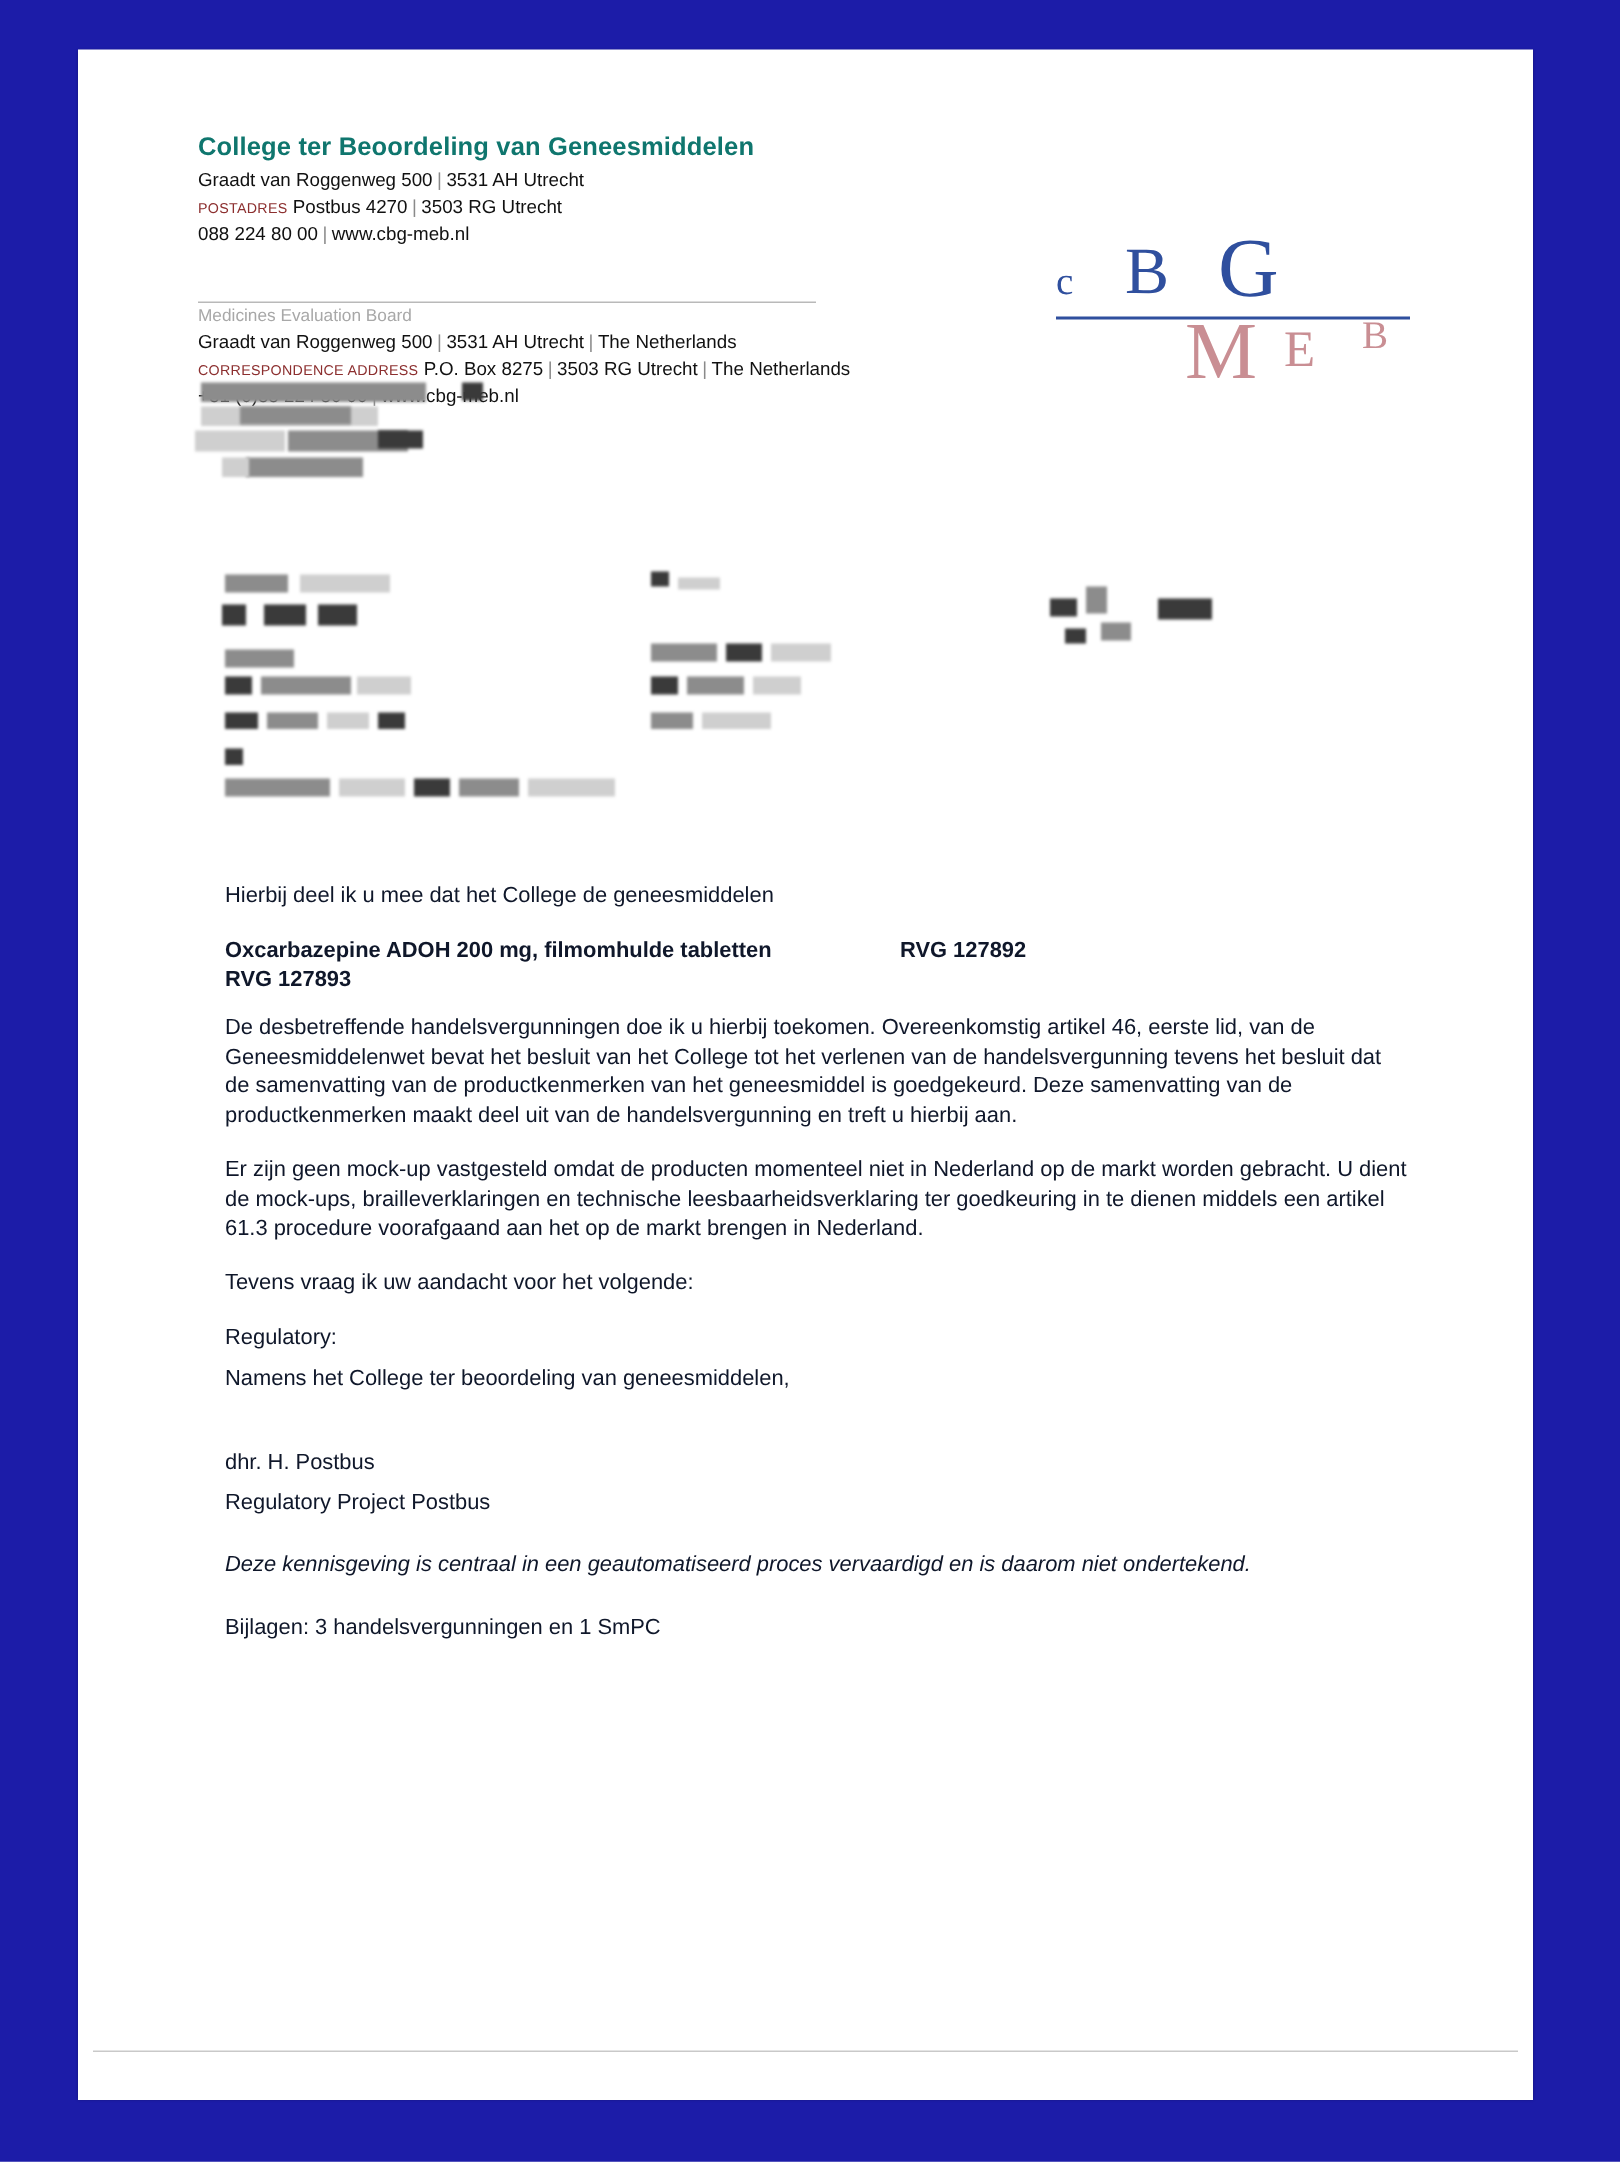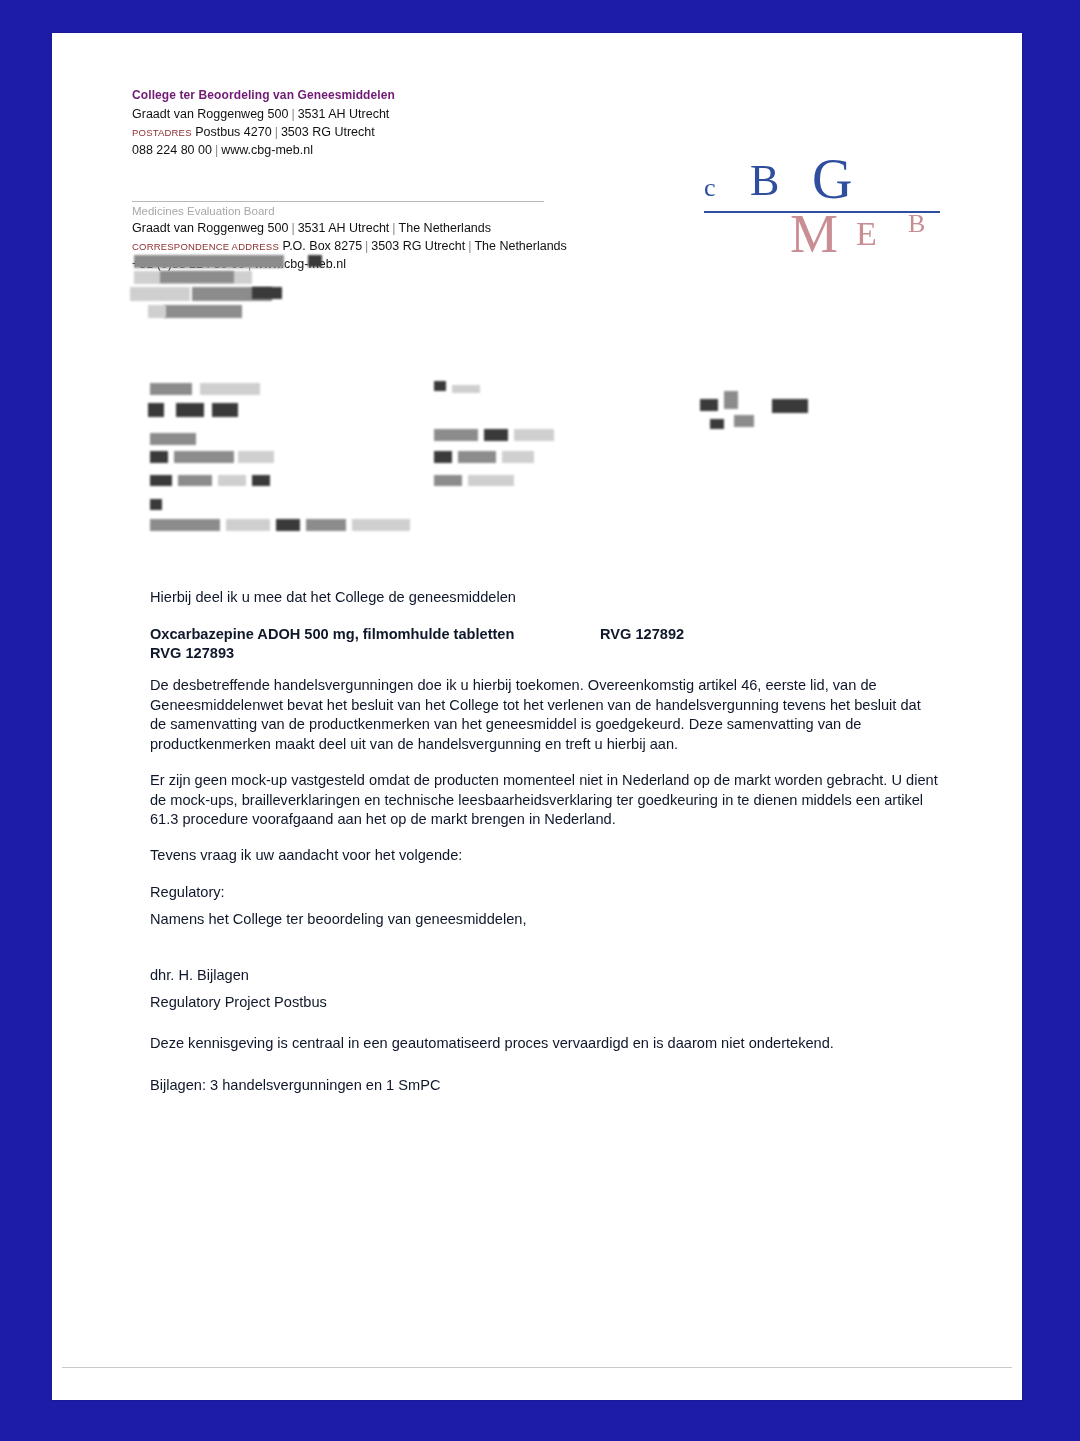--- a/index.html
+++ b/index.html
@@ -28,22 +28,22 @@
   }
 
   
   .letterhead {
     position: absolute;
     left: 80px;
     top: 55px;
     width: 420px;
   }
   .lh-title {
-    color: #701a75;
-    font-size: 12px;
+    color: #0f766e;
+    font-size: 17px;
     font-weight: bold;
     letter-spacing: 0.1px;
     margin-bottom: 4px;
   }
   .lh-line {
     font-size: 12.5px;
     color: #111111;
     line-height: 1.42;
     white-space: nowrap;
   }
@@ -145,21 +145,21 @@
     margin: 18px 0 14px 0;
     font-weight: bold;
     font-size: 14.6px;
   }
   .prodrow {
     display: flex;
     line-height: 1.27;
   }
   .prodname { width: 450px; }
   .prodcode { width: 200px; }
-  .italic { }
+  .italic { font-style: italic; }
 
   .footline {
     position: absolute;
     left: 10px;
     bottom: 32px;
     width: 950px;
     height: 1px;
     background: #c9c9c9;
   }
 </style>
@@ -262,40 +262,40 @@
       <div class="redact mid" style="left:682px; top:382px; width:20px;  height:12px;"></div>
       <div class="redact dark" style="left:720px; top:366px; width:36px;  height:14px;"></div>
     </div>
 
     <div class="body">
 
       <div class="para tight">Hierbij deel ik u mee dat het College de geneesmiddelen</div>
 
       <div class="prodtable">
         <div class="prodrow">
-          <div class="prodname">Oxcarbazepine ADOH 500 mg, filmomhulde tabletten</div>
+          <div class="prodname">Oxcarbazepine ADOH 200 mg, filmomhulde tabletten</div>
           <div class="prodcode">RVG 127892</div>
         </div>
         <div class="prodrow">
           <div class="prodcode">RVG 127893</div>
         </div>
       </div>
 
 
       <div class="para">De desbetreffende handelsvergunningen doe ik u hierbij toekomen. Overeenkomstig artikel 46, eerste lid, van de Geneesmiddelenwet bevat het besluit van het College tot het verlenen van de handelsvergunning tevens het besluit dat de samenvatting van de productkenmerken van het geneesmiddel is goedgekeurd. Deze samenvatting van de productkenmerken maakt deel uit van de handelsvergunning en treft u hierbij aan.</div>
 
       <div class="para">Er zijn geen mock-up vastgesteld omdat de producten momenteel niet in Nederland op de markt worden gebracht. U dient de mock-ups, brailleverklaringen en technische leesbaarheidsverklaring ter goedkeuring in te dienen middels een artikel 61.3 procedure voorafgaand aan het op de markt brengen in Nederland.</div>
 
       <div class="para">Tevens vraag ik uw aandacht voor het volgende:</div>
 
       <div class="para tight">Regulatory:</div>
 
       <div class="para" style="margin-bottom:36px;">Namens het College ter beoordeling van geneesmiddelen,</div>
 
-      <div class="para tight">dhr. H. Bijlagen</div>
+      <div class="para tight">dhr. H. Postbus</div>
       <div class="para">Regulatory Project Postbus</div>
 
       <div class="para italic" style="margin-top:22px;">Deze kennisgeving is centraal in een geautomatiseerd proces vervaardigd en is daarom niet ondertekend.</div>
 
       <div class="para" style="margin-top:22px;">Bijlagen: 3 handelsvergunningen en 1 SmPC</div>
     </div>
 
     <div class="footline"></div>
   </div>
 </div>

